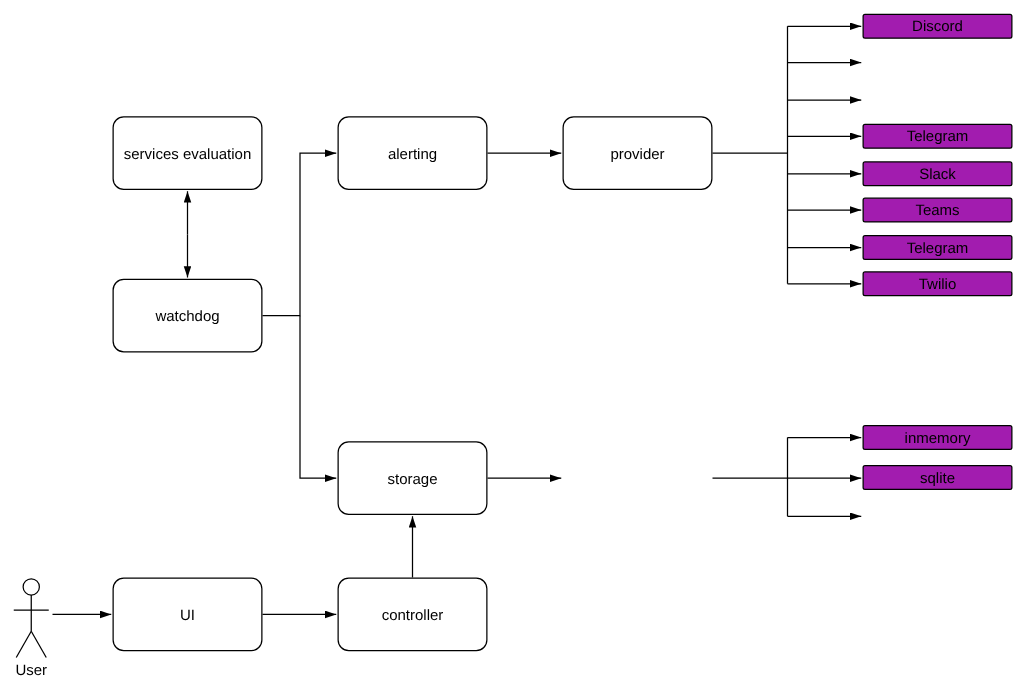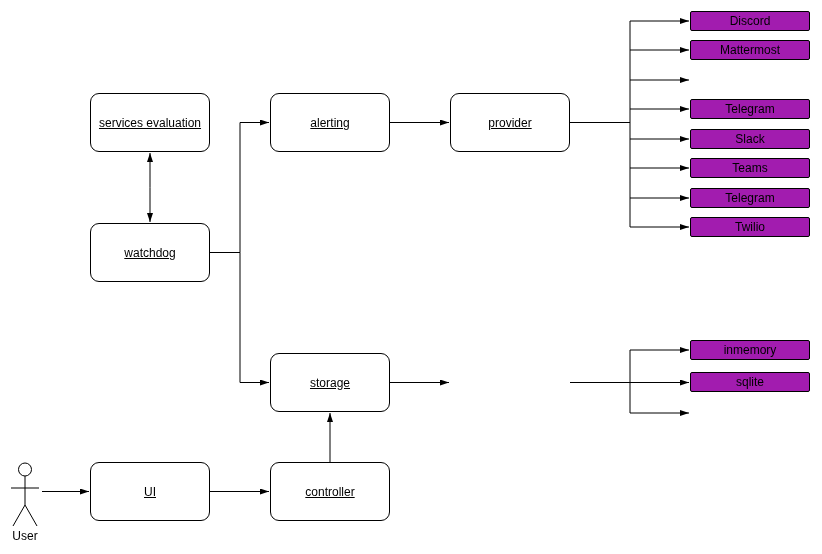--- a/index.html
+++ b/index.html
@@ -29,21 +29,20 @@
     height: 59px;
     box-sizing: border-box;
     border: 1px solid #000000;
     border-radius: 9px;
     background: #ffffff;
     display: flex;
     align-items: center;
     justify-content: center;
     font-size: 12px;
     text-align: center;
-    text-decoration: underline;
   }
   .leaf {
     position: absolute;
     width: 120px;
     height: 20px;
     box-sizing: border-box;
     border: 1px solid #000000;
     border-radius: 2px;
     background: #a21caf;
     display: flex;
@@ -132,23 +131,20 @@
   <div class="node" style="left:90px;top:462px">
     <span>UI</span>
   </div>
   <div class="node" style="left:270px;top:462px">
     <span>controller</span>
   </div>
 
   <div class="leaf" style="left:690px;top:11px">
     <span>Discord</span>
   </div>
-  <div class="leaf" style="left:690px;top:40px">
-    <span>Mattermost</span>
-  </div>
   <div class="leaf" style="left:690px;top:99px">
     <span>Telegram</span>
   </div>
   <div class="leaf" style="left:690px;top:129px">
     <span>Slack</span>
   </div>
   <div class="leaf" style="left:690px;top:158px">
     <span>Teams</span>
   </div>
   <div class="leaf" style="left:690px;top:188px">

